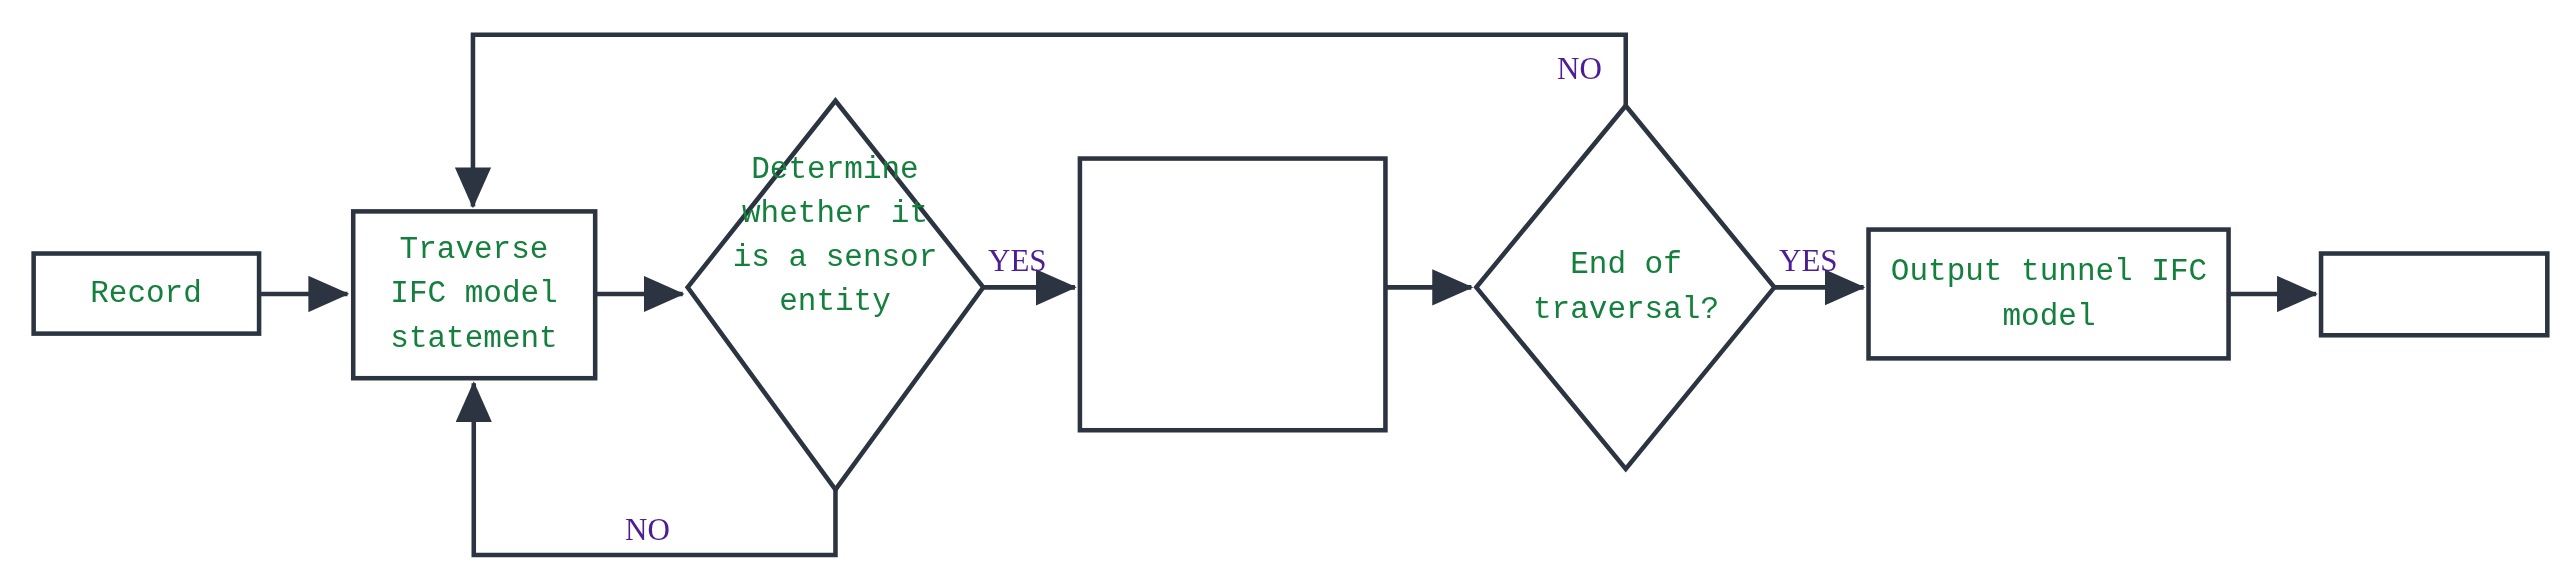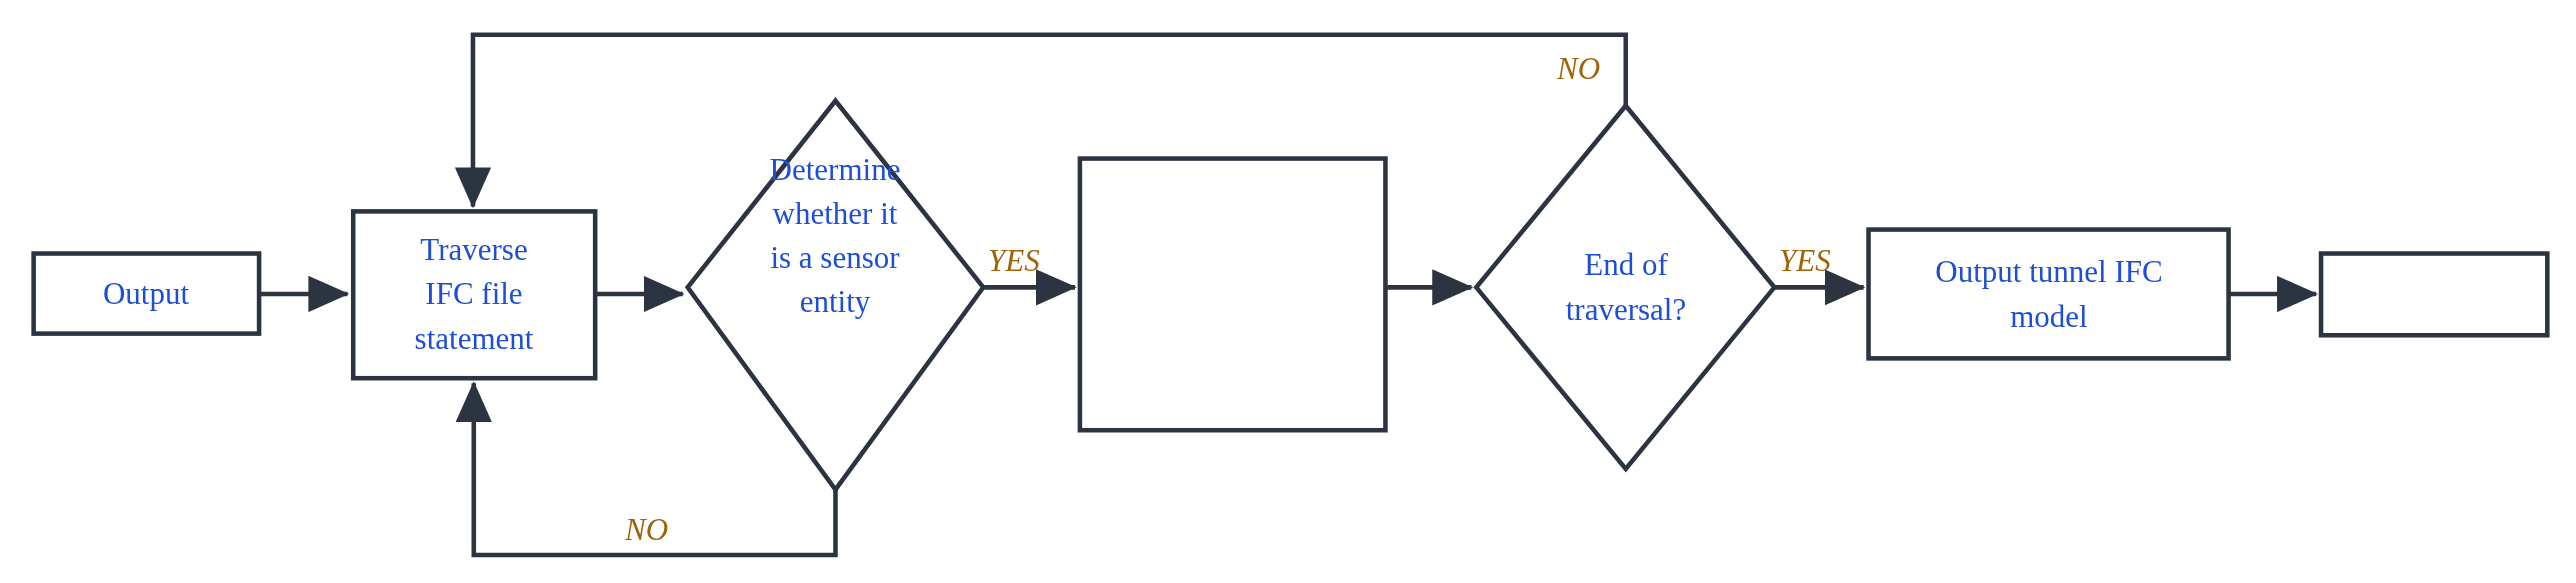--- a/index.html
+++ b/index.html
@@ -21,35 +21,34 @@
     top: 0;
     width: 2576px;
     height: 583px;
   }
   .node-text {
     position: absolute;
     display: flex;
     align-items: center;
     justify-content: center;
     text-align: center;
-    color: #1d4ed8;
-    font-family: Liberation Serif, serif;
+    color: #15803d;
+    font-family: Liberation Mono, monospace;
     font-size: 31px;
     line-height: 1.42;
     white-space: pre-line;
     pointer-events: none;
   }
   .edge-label {
     position: absolute;
-    color: #a16207;
+    color: #4c1d95;
     font-family: "Liberation Serif", "DejaVu Serif", serif;
     font-size: 31px;
     line-height: 1;
     white-space: nowrap;
-    font-style: italic;
   }
 </style>
 </head>
 <body>
 
 <div id="canvas">
 
   <svg class="flow" viewBox="0 0 3118 706">
     <defs>
       <marker id="arrowhead" markerWidth="9" markerHeight="8" refX="8.6" refY="4" orient="auto" markerUnits="strokeWidth">
@@ -85,24 +84,24 @@
 
       <path d="M2698,356 L2804,356" marker-end="url(#arrowhead)"></path>
 
       <path d="M1968,128 L1968,42 L572,42 L572,250" marker-end="url(#arrowhead)"></path>
 
       <path d="M1011,593 L1011,672 L573,672 L573,464" marker-end="url(#arrowhead)"></path>
 
     </g>
   </svg>
 
-  <div class="node-text" style="left:33px; top:254px; width:226px; height:80px;">Output</div>
+  <div class="node-text" style="left:33px; top:254px; width:226px; height:80px;">Record</div>
 
   <div class="node-text" style="left:353px; top:211px; width:242px; height:167px;">Traverse
-IFC file
+IFC model
 statement</div>
 
   <div class="node-text" style="left:707px; top:116px; width:256px; height:240px;">Determine
 whether it
 is a sensor
 entity</div>
 
 
   <div class="node-text" style="left:1869px; top:230px; width:360px; height:129px;">Output tunnel IFC
 model</div>

